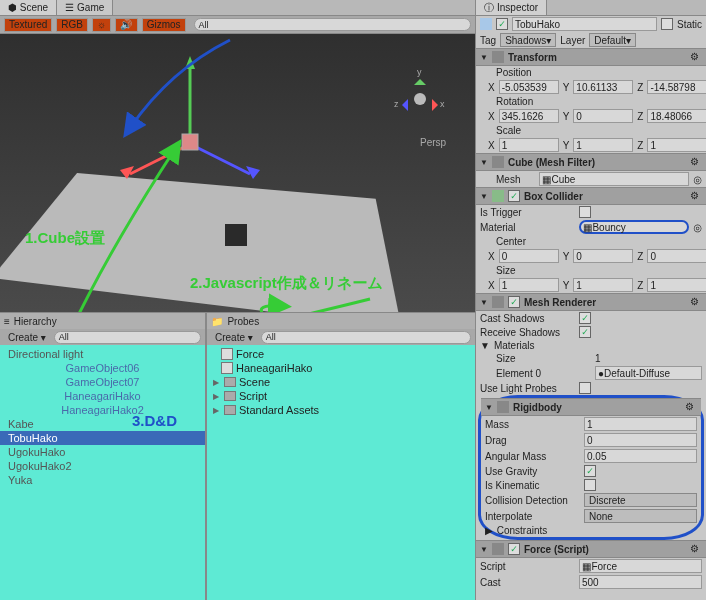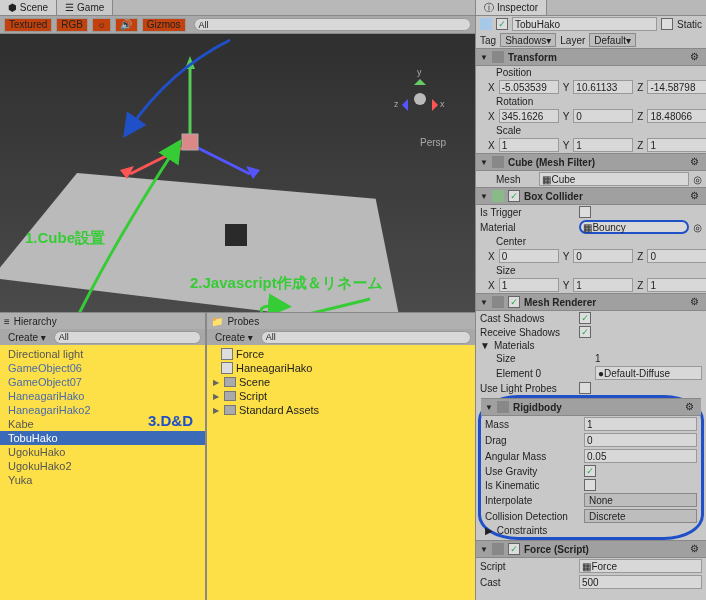--- a/index.html
+++ b/index.html
@@ -16,23 +16,23 @@
 .scene-3d { position: absolute; left: 0; top: 0; width: 100%; height: 100%; background: linear-gradient(#2f2f2f, #4a4a4a); }
 .grid-plane { position: absolute; left: 30px; top: 100px; width: 350px; height: 200px; background: #bababa; transform: perspective(500px) rotateX(55deg) rotateZ(10deg); }
 .cube-on-plane { position: absolute; left: 225px; top: 190px; width: 22px; height: 22px; background: #2a2a2a; }
 .bottom-panels { height: 288px; display: flex; border-top: 1px solid #888; }
 .hierarchy { width: 207px; background: #c8c8c8; border-right: 2px solid #888; display: flex; flex-direction: column; }
 .project { flex: 1; background: #c8c8c8; display: flex; flex-direction: column; }
 .panel-header { background: #b0b0b0; height: 16px; display: flex; align-items: center; padding: 0 4px; font-size: 10px; gap: 4px; }
 .create-row { background: #a8a8a8; height: 16px; display: flex; align-items: center; padding: 0 4px; }
 .create-btn { font-size: 10px; padding: 0 4px; }
 .search-box { flex: 1; background: #d8d8d8; border-radius: 7px; height: 13px; margin-left: 4px; border: 1px solid #999; display: flex; align-items: center; padding: 0 4px; font-size: 9px; }
-.list { flex: 1; background: #fde047; overflow: auto; padding: 2px 0; }
+.list { flex: 1; background: #5eead4; overflow: auto; padding: 2px 0; }
 .list-item { padding: 1px 8px; font-size: 11px; color: #555; }
-.list-item.blue { color: #4a6aaa; }
+.list-item.blue { color: #4a6aaa; text-align: center; }
 .list-item.selected { background: #3a6ab8; color: #fff; }
 .folder-item { padding: 1px 6px; display: flex; align-items: center; gap: 3px; font-size: 11px; }
 .folder-icon { width: 12px; height: 10px; background: #aaa; border: 1px solid #777; }
 .js-icon { width: 12px; height: 12px; background: #ddd; border: 1px solid #777; }
 .tri { font-size: 8px; color: #666; width: 8px; }
 .inspector-body { flex: 1; overflow: auto; font-size: 10px; }
 .insp-row { display: flex; align-items: center; padding: 1px 4px; gap: 4px; }
 .insp-title { background: #a0a0a0; padding: 2px 4px; display: flex; align-items: center; gap: 4px; border-top: 1px solid #888; border-bottom: 1px solid #888; }
 .insp-title .foldtri { font-size: 8px; }
 .comp-icon { width: 12px; height: 12px; background: #888; }
@@ -170,21 +170,21 @@
         </div>
       </div>
       <svg class="overlay" width="475" height="288" style="z-index:5">
         <defs>
             <marker id="ahb" markerWidth="8" markerHeight="8" refX="4" refY="4" orient="auto">
               <path d="M0,0 L8,4 L0,8 Z" fill="#2050c8"></path>
             </marker>
           </defs>
         <path d="M230,40 Q170,70 130,128" stroke="#2050c8" stroke-width="3" fill="none" marker-end="url(#ahb)"></path>
       </svg>
-      <div class="annotation blue" style="left:148px;top:412px;position:absolute">3.D&amp;D</div>
+      <div class="annotation blue" style="left:132px;top:412px;position:absolute">3.D&amp;D</div>
     </div>
   </div>
 
   <div class="right-col">
     <div class="tabbar">
         <div class="tab active">
           <span>ⓘ</span>
           <span>Inspector</span>
         </div>
       </div>
@@ -347,32 +347,32 @@
           </div>
       <div class="insp-row">
             <span class="label-wide">Use Gravity</span>
             <span class="checkbox">✓</span>
           </div>
       <div class="insp-row">
             <span class="label-wide">Is Kinematic</span>
             <span class="checkbox"></span>
           </div>
       <div class="insp-row">
+            <span class="label-wide">Collision Detection</span>
+            <div class="dropdown" style="flex:1">
+              <span>Discrete</span>
+            </div>
+          </div>
+      <div class="insp-row">
             <span class="label-wide">Interpolate</span>
             <div class="dropdown" style="flex:1">
               <span>None</span>
             </div>
           </div>
       <div class="insp-row">
-            <span class="label-wide">Collision Detection</span>
-            <div class="dropdown" style="flex:1">
-              <span>Discrete</span>
-            </div>
-          </div>
-      <div class="insp-row">
             <span class="foldtri">▶</span>
             <span>Constraints</span>
           </div>
       </div>
 
       <div class="insp-title">
           <span class="foldtri">▼</span>
           <span class="comp-icon"></span>
           <span class="checkbox">✓</span>
           <b>Force (Script)</b>

